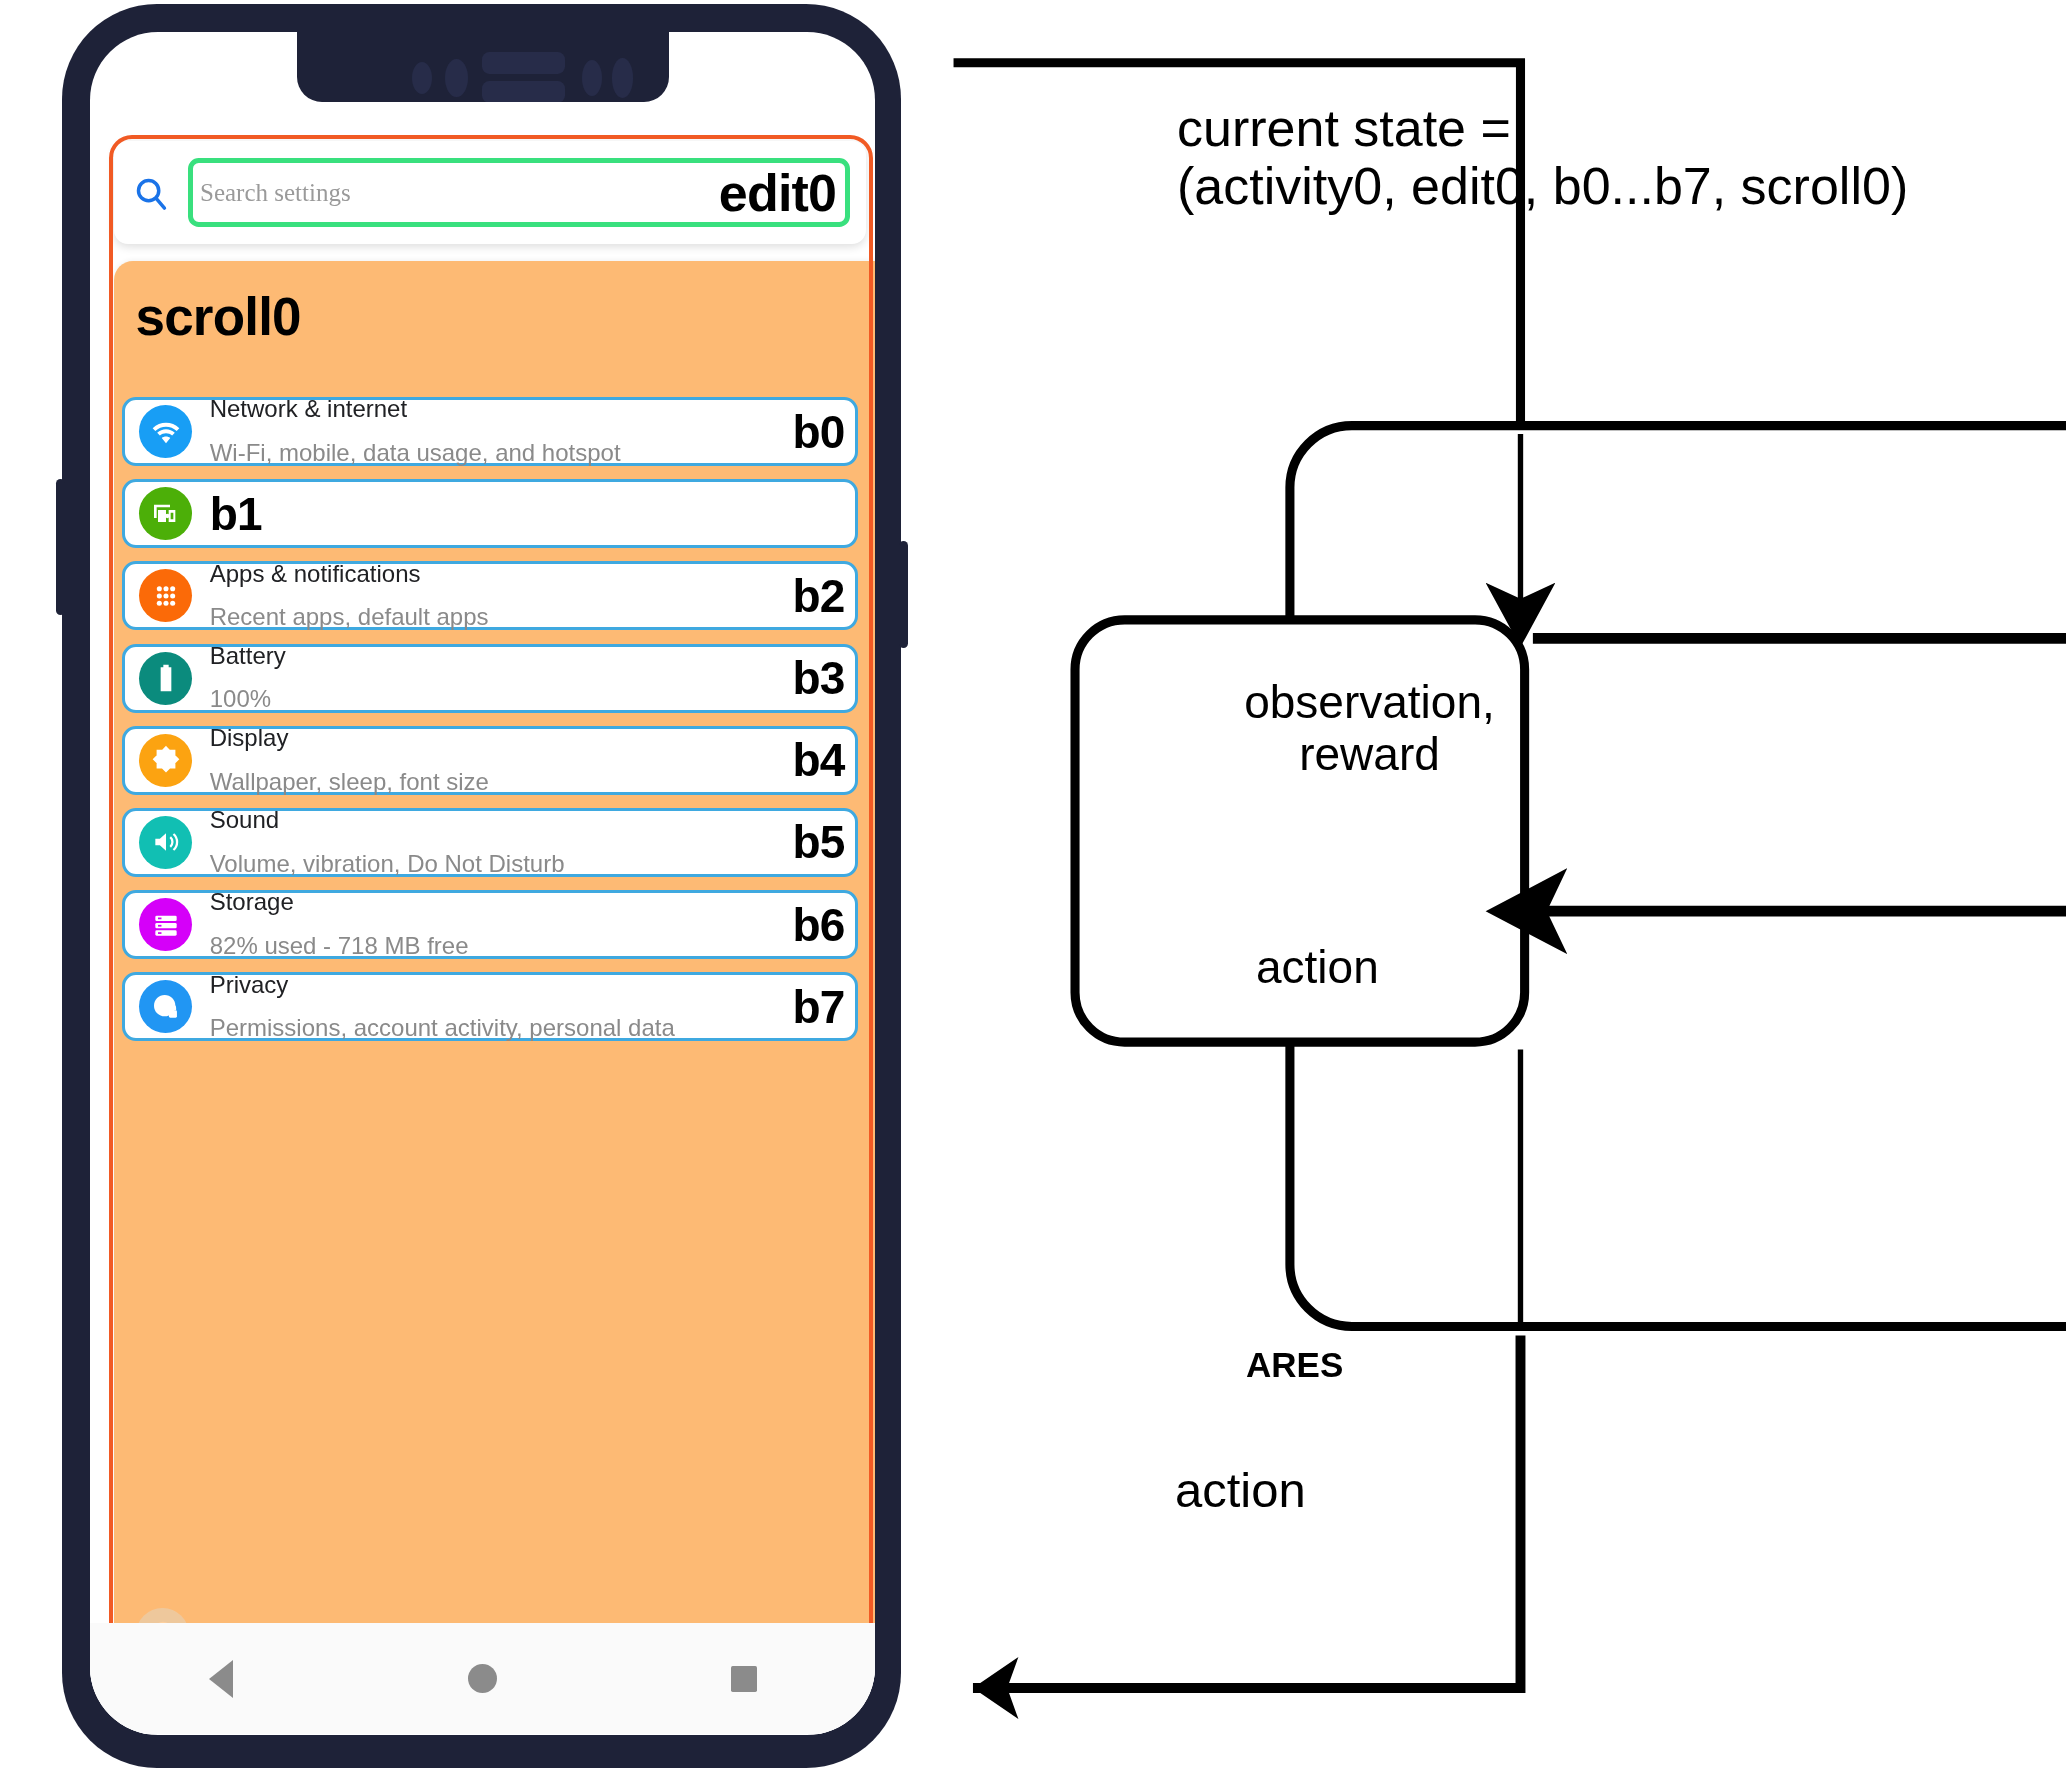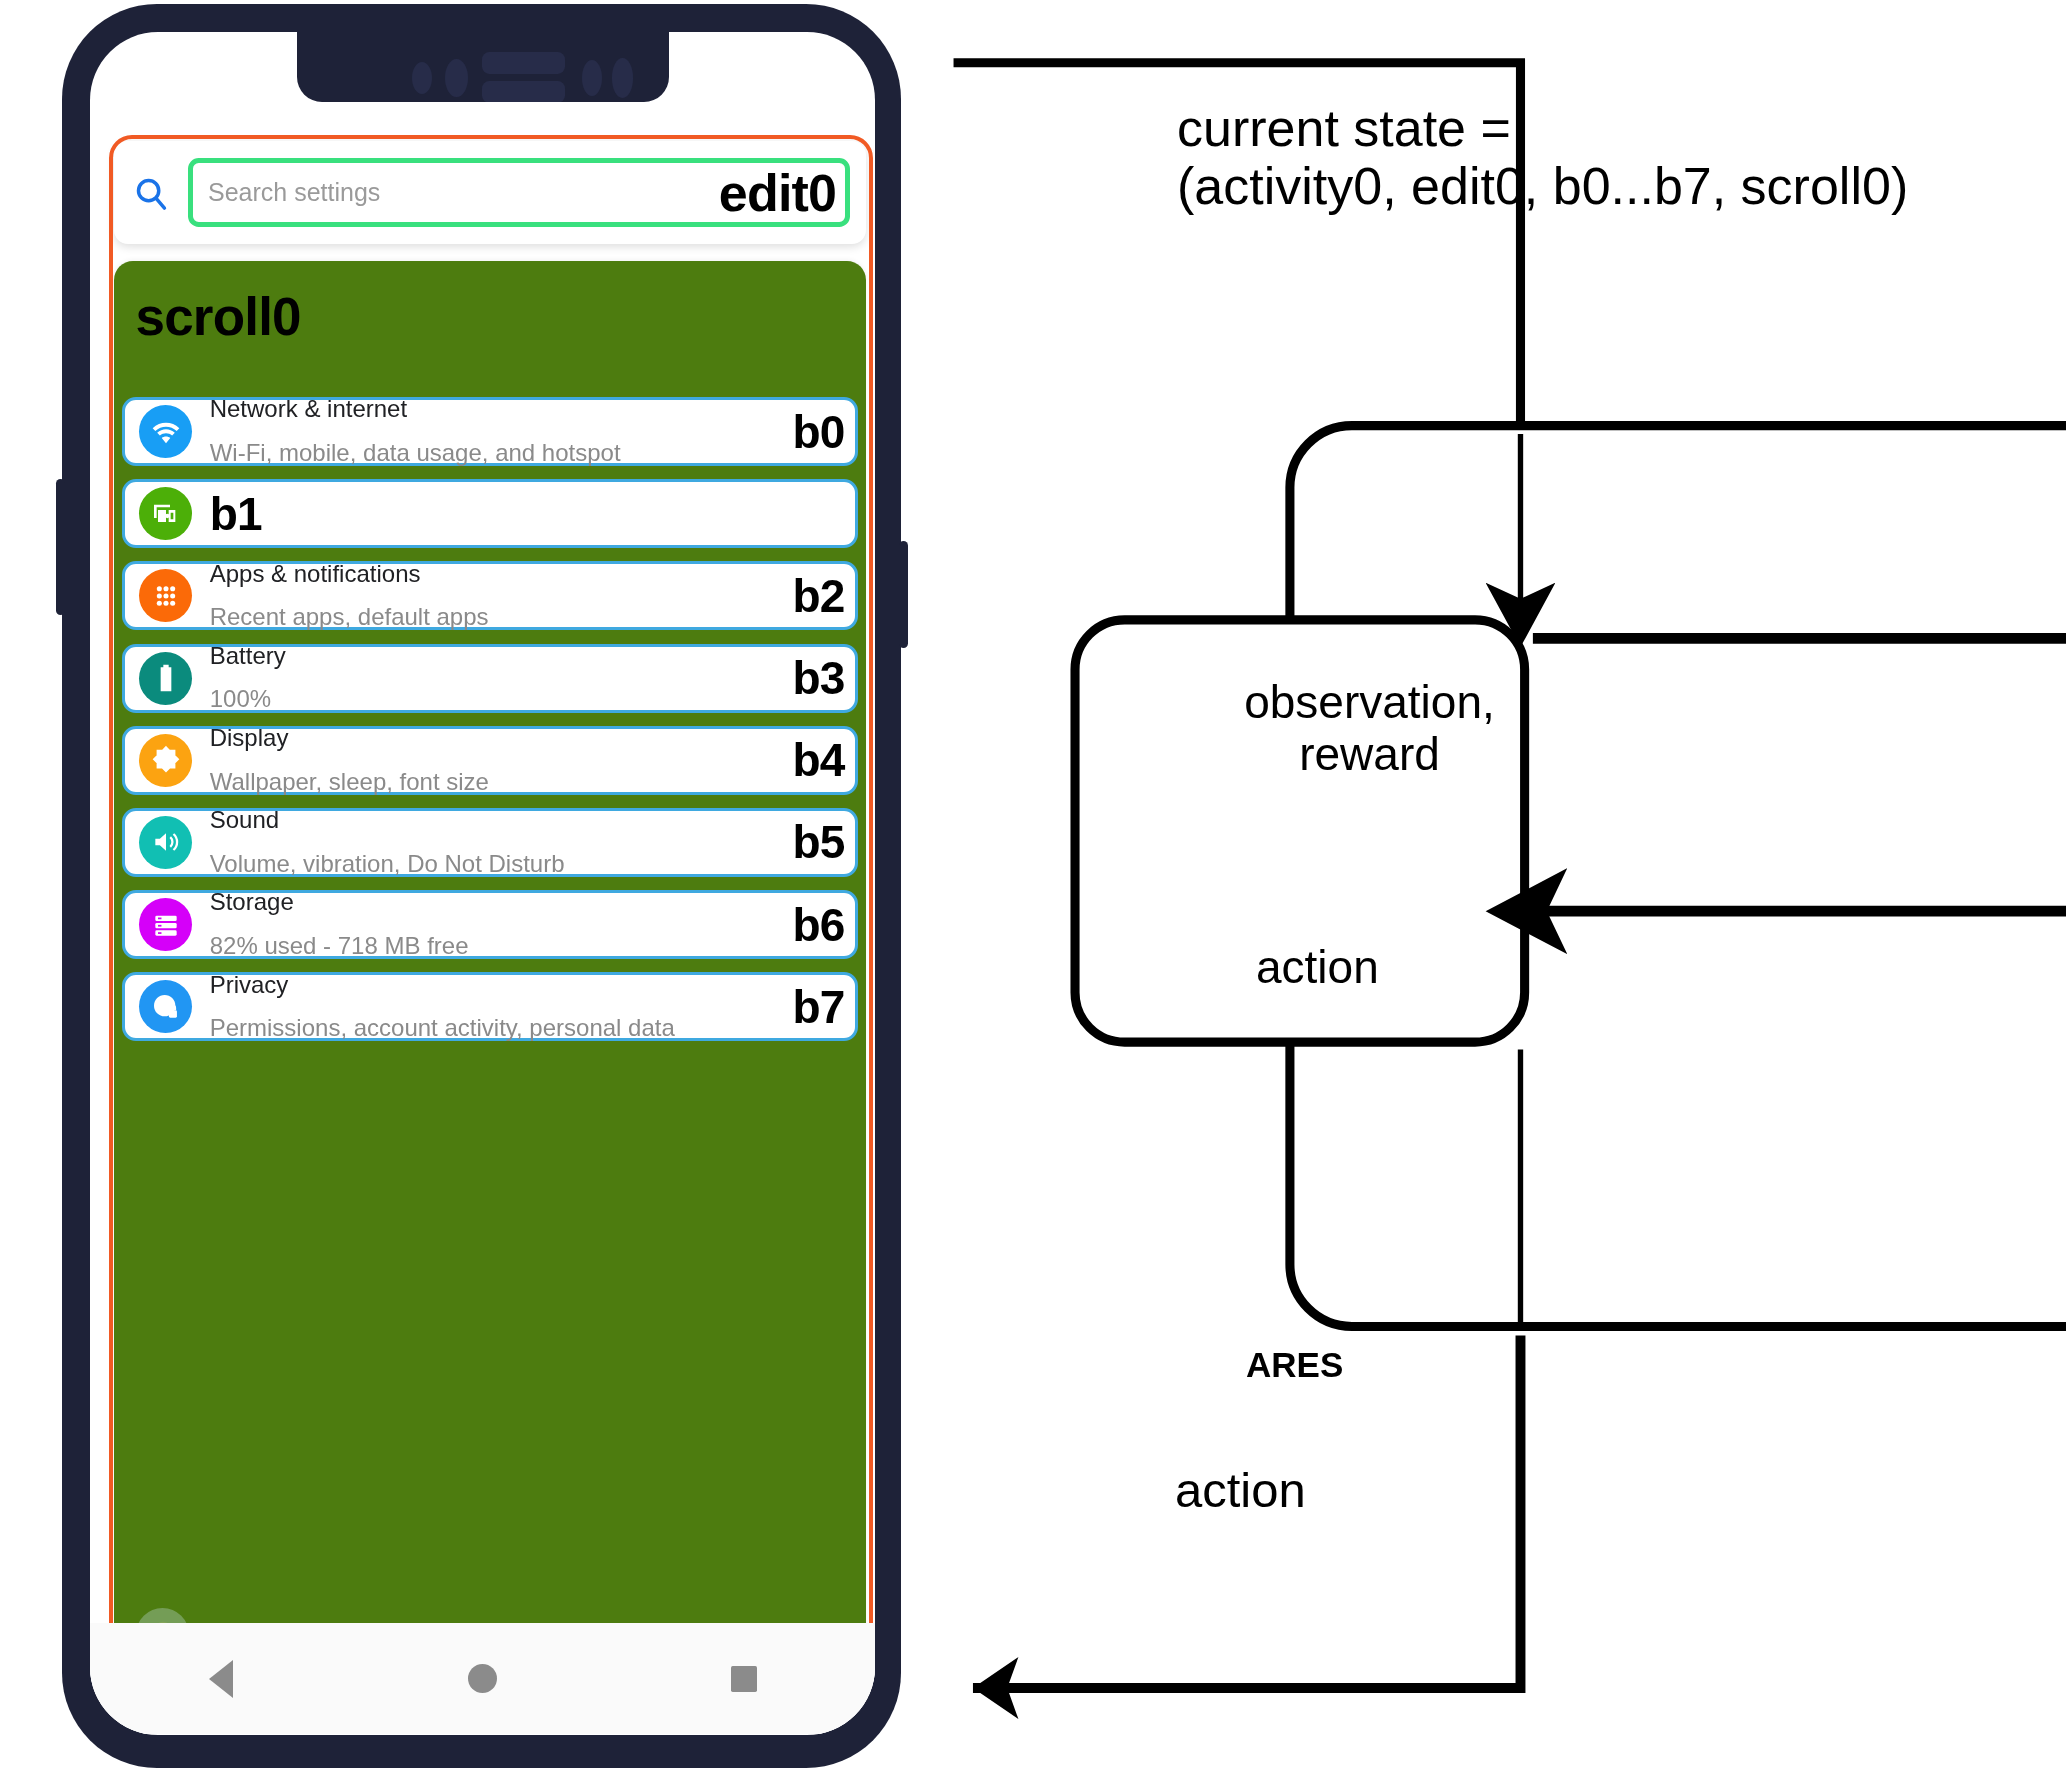--- a/index.html
+++ b/index.html
@@ -28,28 +28,28 @@
 
   
   #search-card{position:absolute;left:24px;top:39px;width:752px;height:103px;
     background:#fff;border-radius:14px;
     box-shadow:0 2.1px 9px rgba(0,0,0,0.13);display:flex;align-items:center;z-index:3;}
   #search-icon-wrap{width:74px;display:flex;align-items:center;justify-content:center;}
   #edit0-box{position:relative;flex:1;margin-right:16.5px;height:69px;
     border:5.4px solid #39e07e;border-radius:10.7px;box-sizing:border-box;
     display:flex;align-items:center;background:#fff;}
   #search-input{flex:1;border:0;outline:0;background:transparent;font-size:25px;
-    color:#9a9a9a;font-family:Liberation Sans, sans-serif;padding-left:15px;}
+    color:#9a9a9a;font-family:Liberation Serif, serif;padding-left:7px;}
   #search-input::placeholder{color:#9a9a9a;}
   #edit0-label{font-size:52px;font-weight:bold;color:#000;padding-right:8.3px;
     letter-spacing:-0.8px;line-height:1;}
 
   
   #list-panel{position:absolute;left:24px;top:159px;width:752px;height:1397px;
-    background:#4d7c0f;border-radius:19px 19px 0 0;box-shadow:0 -0.8px 5.8px rgba(0,0,0,0.06);z-index:2;}
+    background:#fdba74;border-radius:19px 19px 0 0;box-shadow:0 -0.8px 5.8px rgba(0,0,0,0.06);z-index:2;padding-left:36px;}
 
   #scroll0-label{position:absolute;left:21.5px;top:29px;font-size:53px;font-weight:bold;
     color:#000;letter-spacing:-0.8px;line-height:1;}
 
   #settings-list{position:absolute;left:8.3px;top:136px;width:736px;}
   .list-item{position:relative;height:69px;margin-bottom:13.2px;
     border:3.7px solid #3fa9e0;border-radius:14px;box-sizing:border-box;
     display:flex;align-items:center;background:#fff;}
   .li-icon{width:53px;height:53px;border-radius:50%;margin-left:14px;margin-right:17.4px;
     flex:0 0 53px;display:flex;align-items:center;justify-content:center;}

